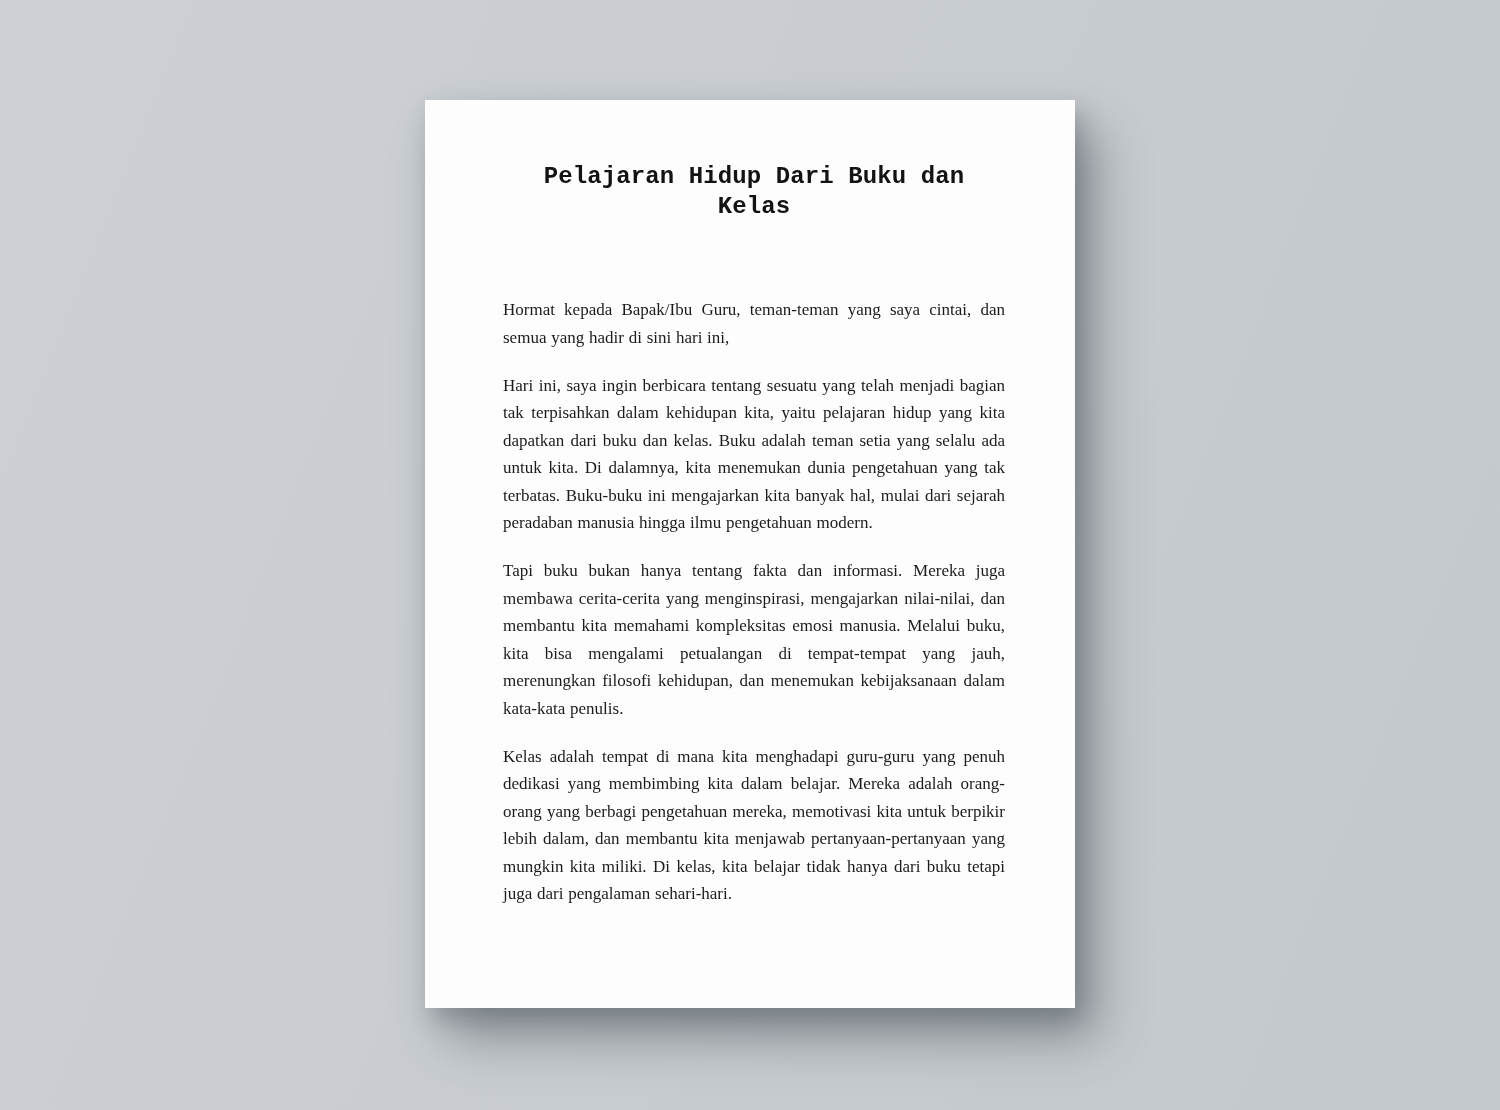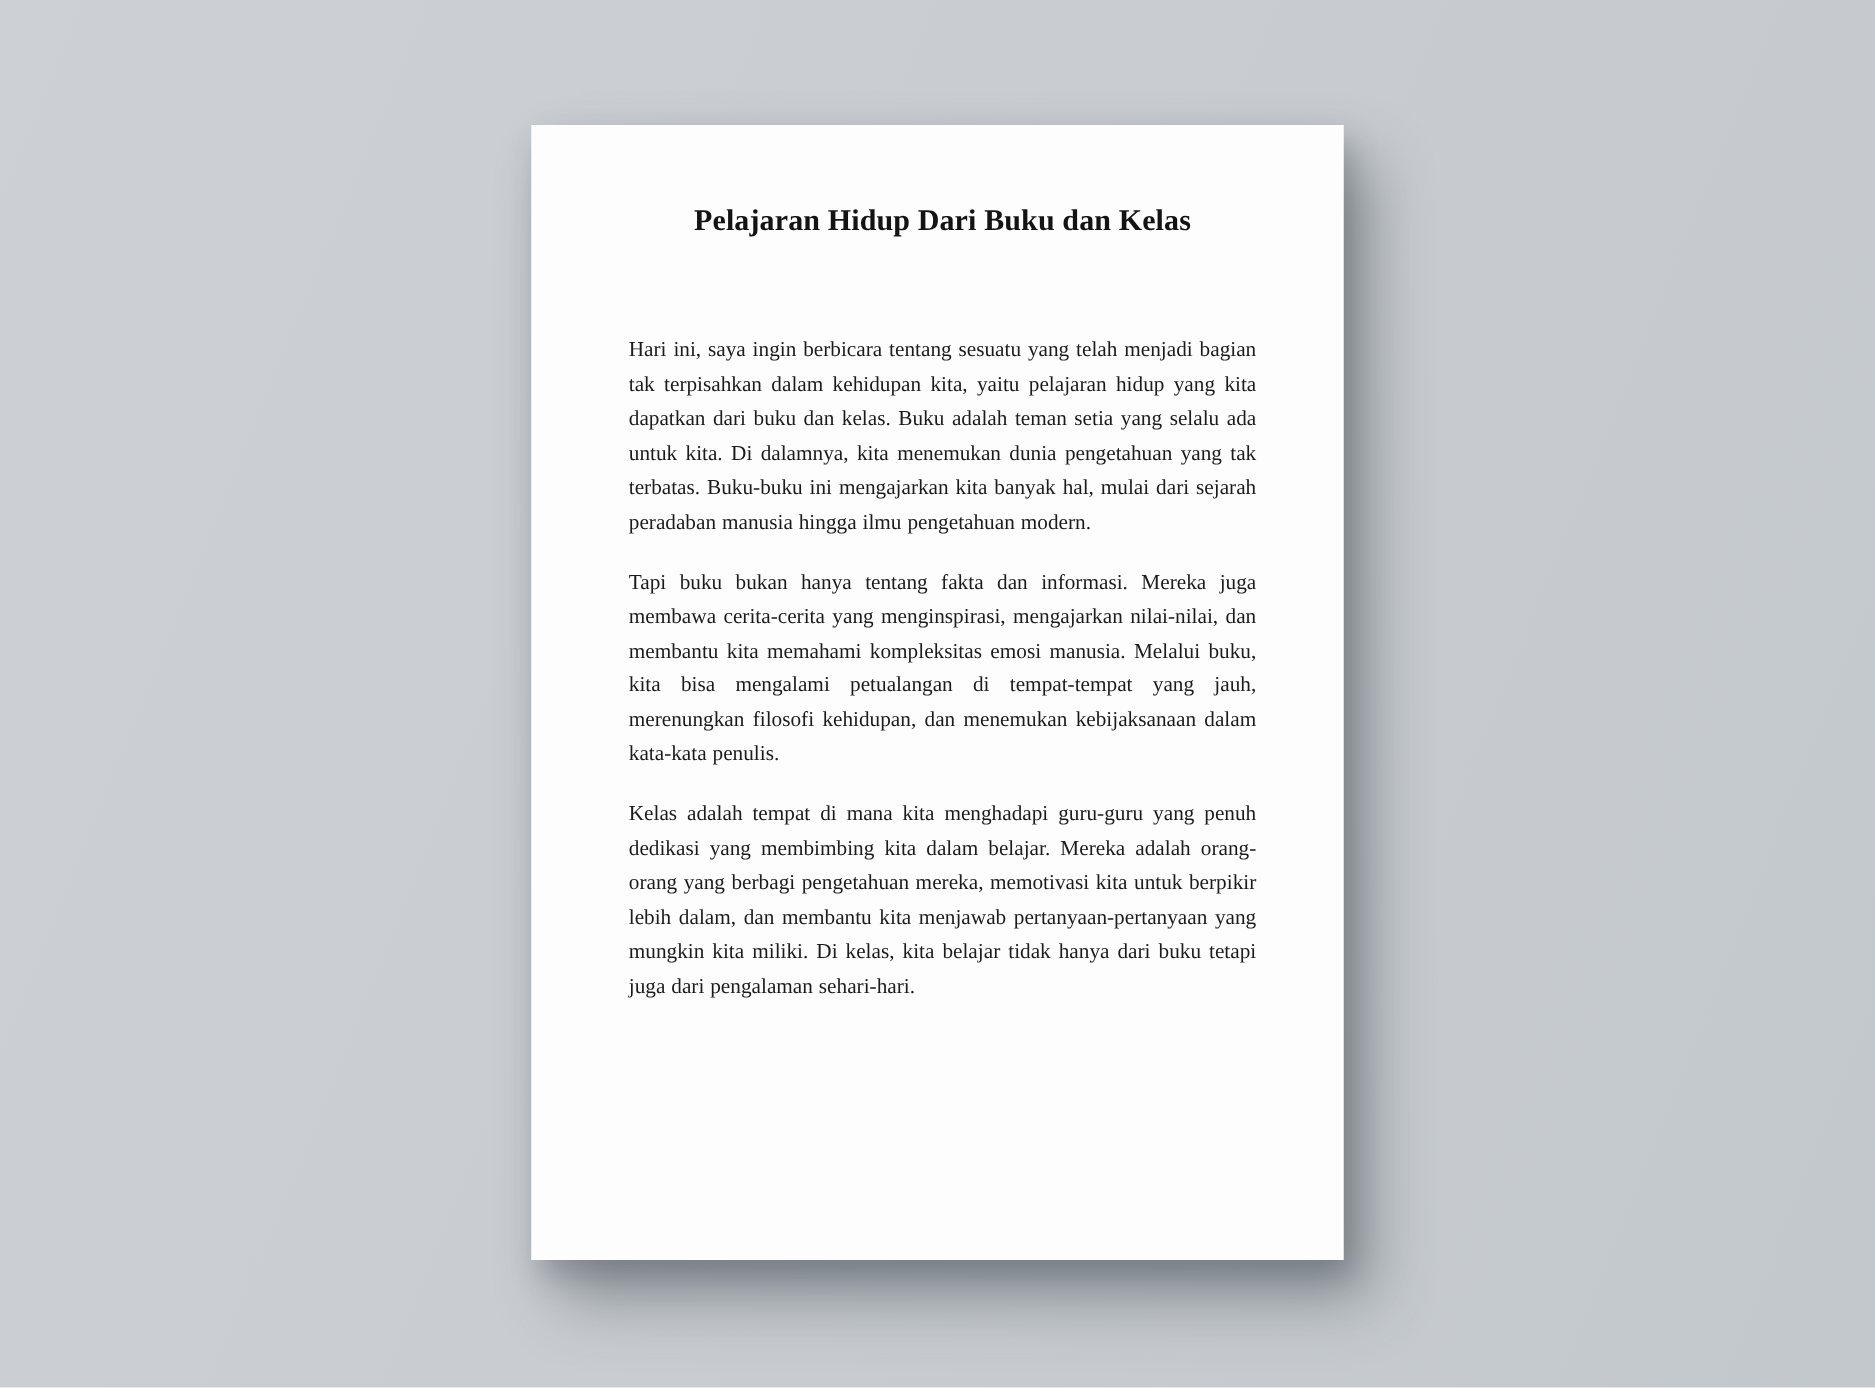--- a/index.html
+++ b/index.html
@@ -31,36 +31,38 @@
     padding: 62px 70px 0 78px;
   }
   .doc-title {
     margin: 0 0 74px 0;
     font-size: 24px;
     line-height: 30px;
     font-weight: bold;
     text-align: center;
     color: #131313;
     letter-spacing: 0.1px;
+    font-family: Liberation Mono, monospace;
   }
   .doc-paragraph {
     margin: 0 0 20.5px 0;
     font-size: 17px;
     line-height: 27.5px;
     text-align: justify;
     color: #1b1b1b;
     word-spacing: 0.5px;
   }
   .doc-paragraph:last-child {
     margin-bottom: 0;
   }
 </style>
 </head>
 <body>
 
 <div class="backdrop">
   <div class="page">
     <h1 class="doc-title">Pelajaran Hidup Dari Buku dan Kelas</h1>
+    <p class="doc-paragraph">Hormat kepada Bapak/Ibu Guru, teman-teman yang saya cintai, dan semua yang hadir di sini hari ini,</p>
     <p class="doc-paragraph">Hari ini, saya ingin berbicara tentang sesuatu yang telah menjadi bagian tak terpisahkan dalam kehidupan kita, yaitu pelajaran hidup yang kita dapatkan dari buku dan kelas. Buku adalah teman setia yang selalu ada untuk kita. Di dalamnya, kita menemukan dunia pengetahuan yang tak terbatas. Buku-buku ini mengajarkan kita banyak hal, mulai dari sejarah peradaban manusia hingga ilmu pengetahuan modern.</p>
     <p class="doc-paragraph">Tapi buku bukan hanya tentang fakta dan informasi. Mereka juga membawa cerita-cerita yang menginspirasi, mengajarkan nilai-nilai, dan membantu kita memahami kompleksitas emosi manusia. Melalui buku, kita bisa mengalami petualangan di tempat-tempat yang jauh, merenungkan filosofi kehidupan, dan menemukan kebijaksanaan dalam kata-kata penulis.</p>
     <p class="doc-paragraph">Kelas adalah tempat di mana kita menghadapi guru-guru yang penuh dedikasi yang membimbing kita dalam belajar. Mereka adalah orang-orang yang berbagi pengetahuan mereka, memotivasi kita untuk berpikir lebih dalam, dan membantu kita menjawab pertanyaan-pertanyaan yang mungkin kita miliki. Di kelas, kita belajar tidak hanya dari buku tetapi juga dari pengalaman sehari-hari.</p>
   </div>
 </div>
 
 </body></html>

